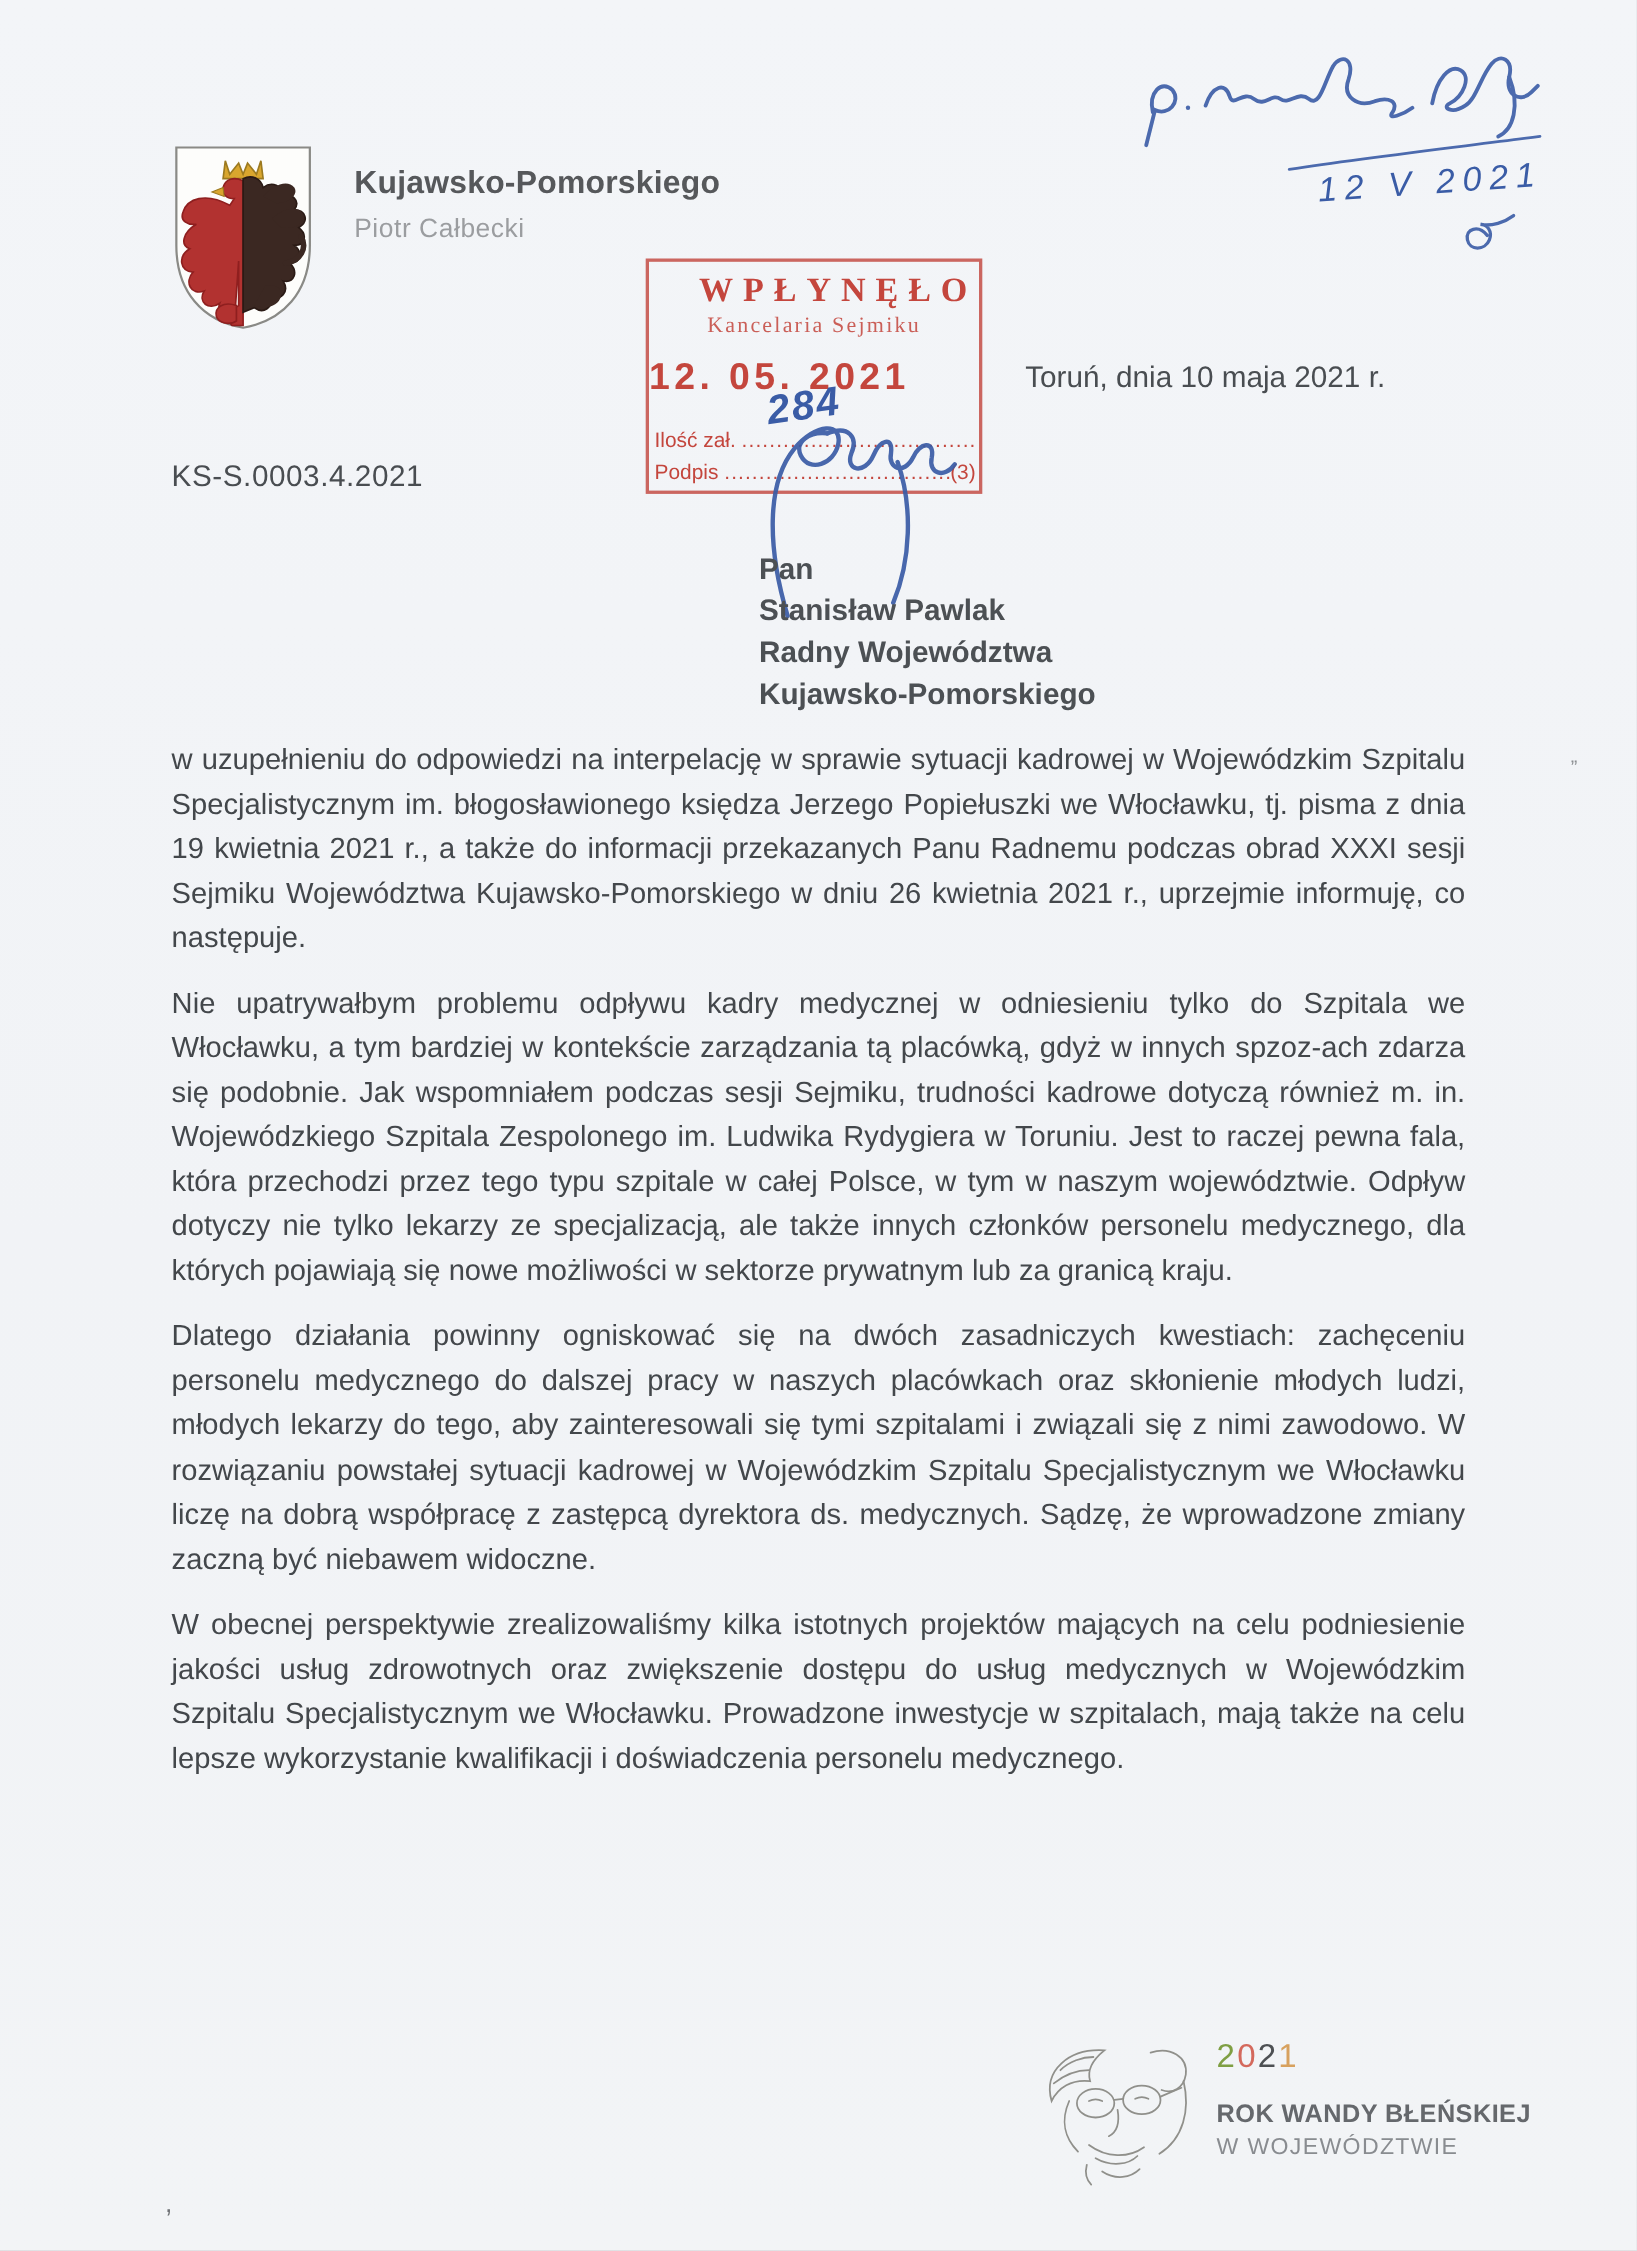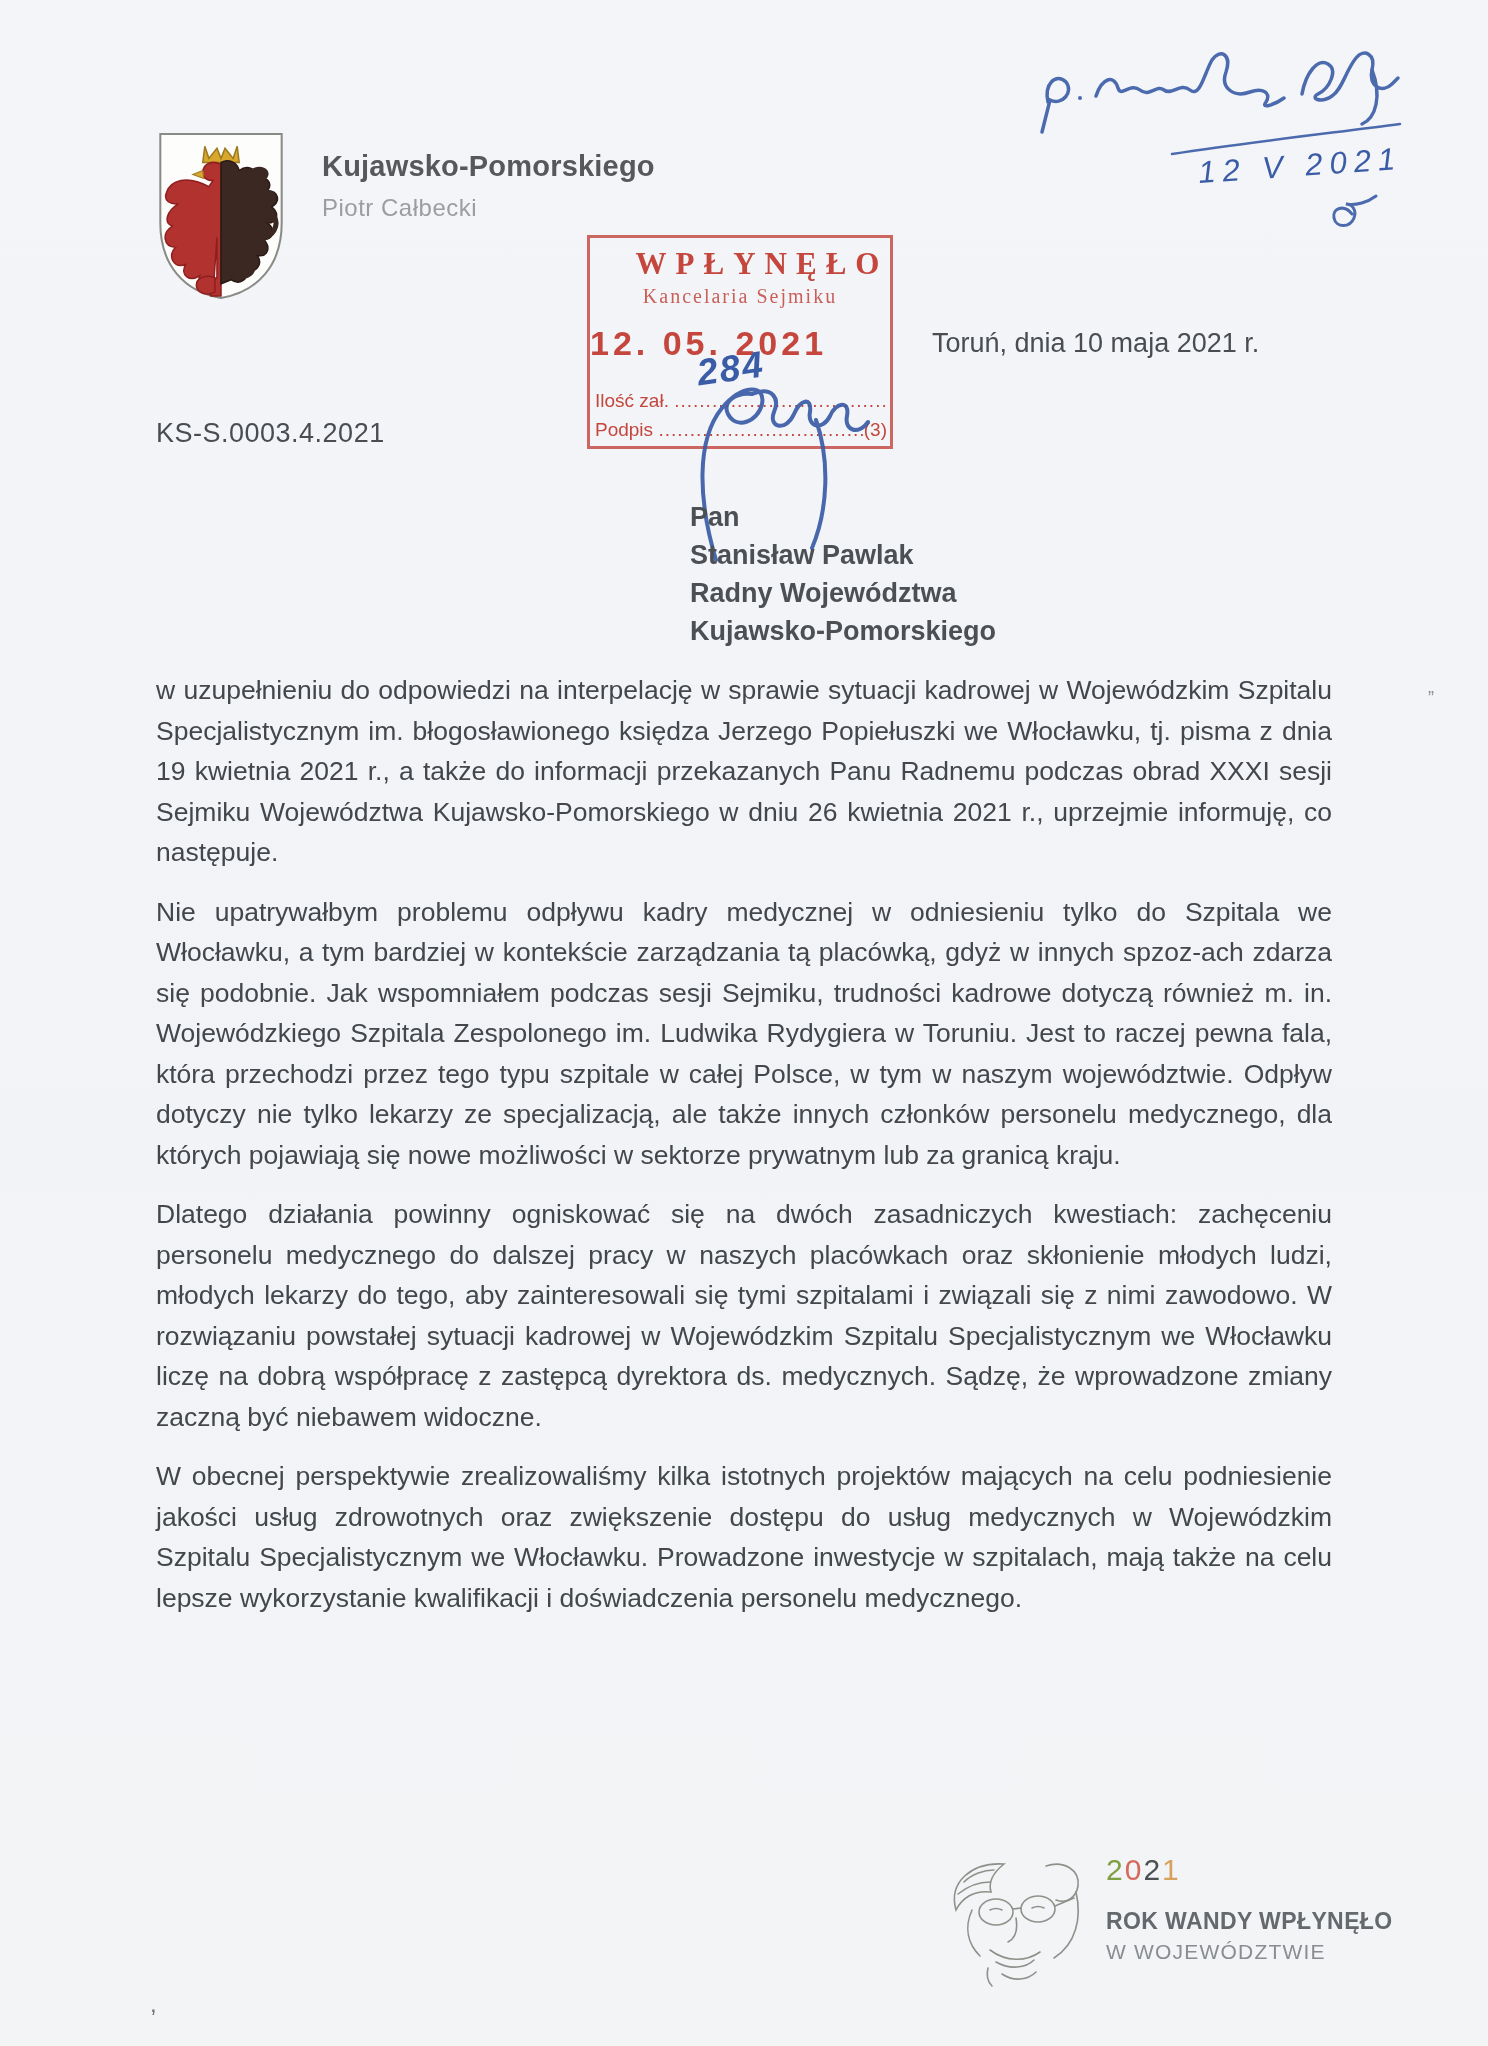--- a/index.html
+++ b/index.html
@@ -153,19 +153,19 @@
       <path d="M 104 60 C 108 58 112 58 116 60"></path>
       <path d="M 88 70 C 90 82 88 90 80 94"></path>
       <path d="M 62 102 C 78 114 98 114 112 104"></path>
       <path d="M 68 114 C 82 122 98 120 106 112"></path>
       <path d="M 74 126 C 86 134 100 132 108 124"></path>
       <path d="M 60 120 C 58 128 60 134 64 138"></path>
     </g>
   </svg>
 
   <div class="year"><span class="yd1">2</span><span class="yd2">0</span><span class="yd3">2</span><span class="yd4">1</span></div>
-  <div class="footer-l1">ROK WANDY WPŁYNĘŁO</div>
+  <div class="footer-l1">ROK WANDY BŁEŃSKIEJ</div>
   <div class="footer-l2">W WOJEWÓDZTWIE</div>
 
   <div class="artifact" style="left:150px;top:1990px;">,</div>
   <div class="artifact" style="left:1428px;top:688px;font-size:18px;color:#8a8d90;">”</div>
 
 </div>
 
 </body></html>

